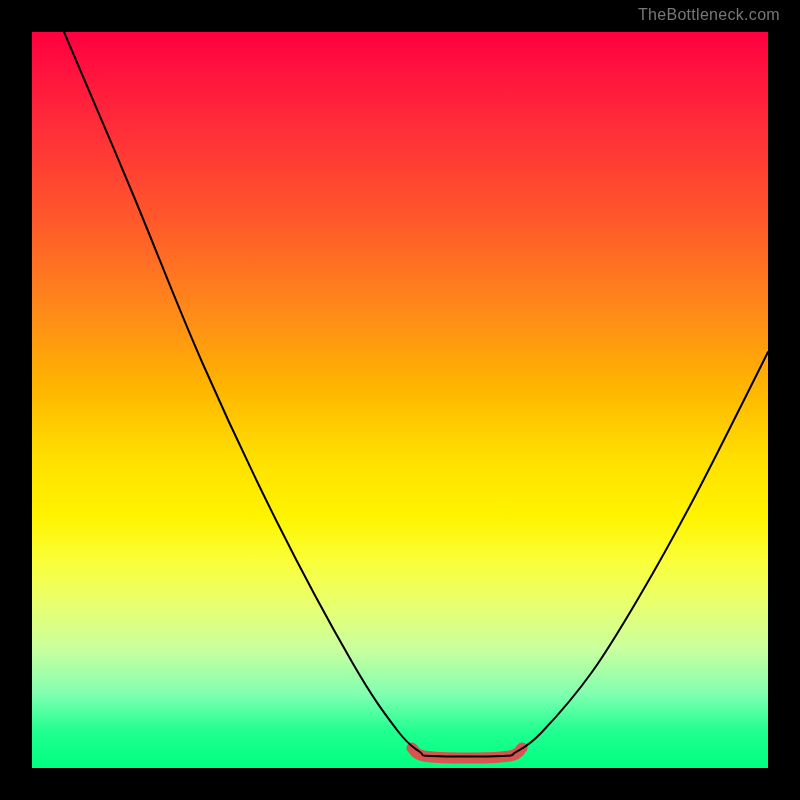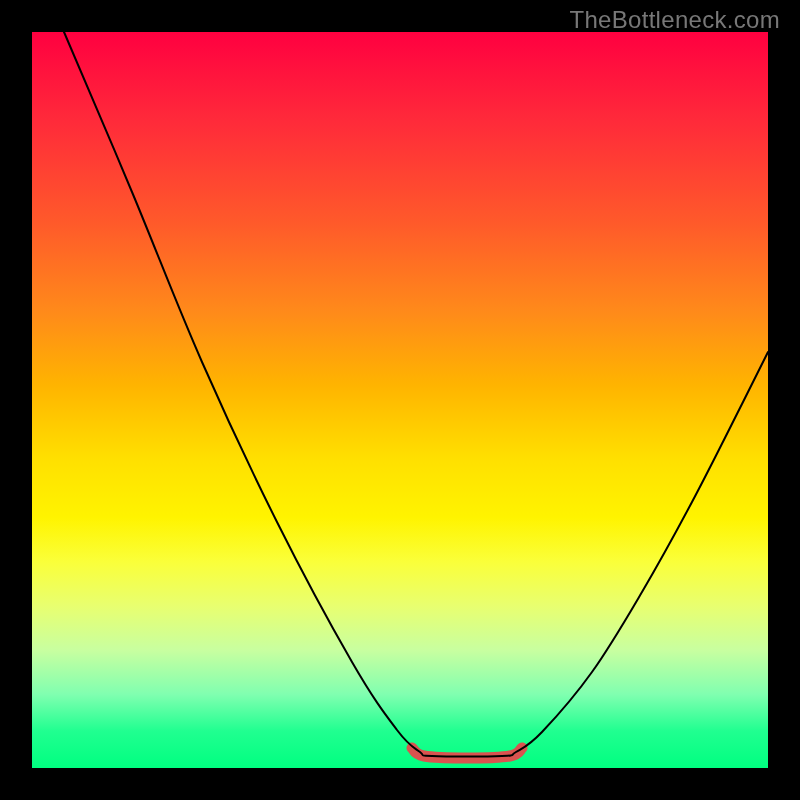--- a/index.html
+++ b/index.html
@@ -37,21 +37,21 @@
       #80ffb0 90%,
       #20ff90 95%,
       #00ff80 100%
     );
   }
   .watermark {
     position: absolute;
     top: 6px;
     right: 20px;
     color: #777;
-    font-size: 24px;
+    font-size: 16px;
     font-weight: 500;
     letter-spacing: 0.3px;
   }
   svg.curve {
     position: absolute;
     left: 0;
     top: 0;
     width: 736px;
     height: 736px;
     overflow: visible;

